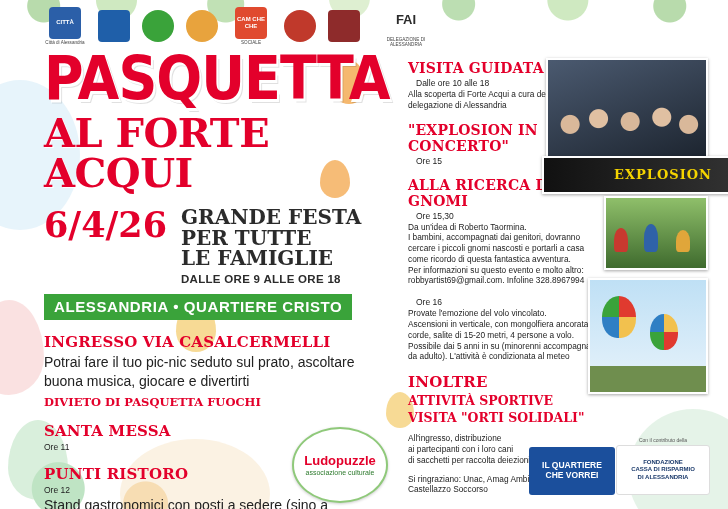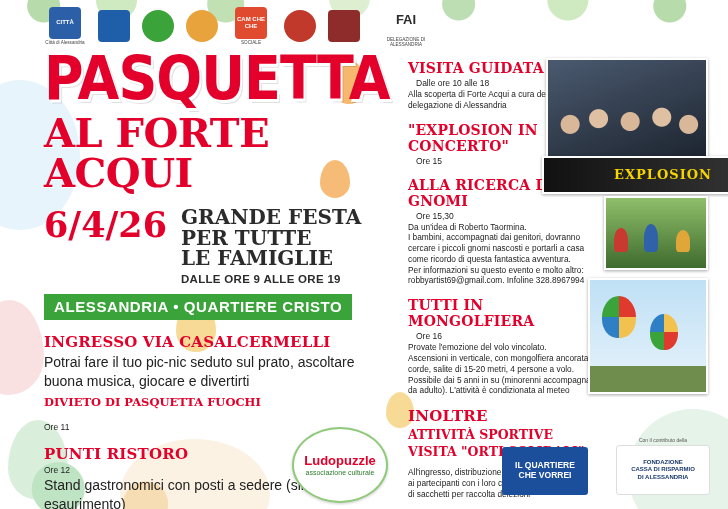--- a/index.html
+++ b/index.html
@@ -105,21 +105,21 @@
   }
   .ph-band{
     position:absolute;left:0;right:0;
   }
   .inoltre h3{font-size:15px;}
   .inoltre .line{
     font-family:"DejaVu Serif", serif;
     color:#e3002b;font-size:12.5px;font-weight:bold;margin:2px 0;
   }
   
-  .footer-logos{position:absolute;right:18px;bottom:14px;display:flex;align-items:flex-end;gap:28px;}
+  .footer-logos{position:absolute;right:18px;bottom:14px;display:flex;align-items:flex-end;gap:1px;}
   .fl-box{display:flex;flex-direction:column;align-items:center;}
   .fl-cap{font-size:5px;color:#555;margin-bottom:2px;}
   .quartiere{
     width:86px;height:48px;background:#1b4f9c;color:#fff;border-radius:3px;
     display:flex;flex-direction:column;align-items:center;justify-content:center;
     font-size:8.5px;font-weight:bold;line-height:1.15;text-align:center;
   }
   .fondazione{
     width:92px;height:48px;background:#fff;border:1px solid #ddd;border-radius:3px;
     display:flex;flex-direction:column;align-items:center;justify-content:center;
@@ -191,33 +191,34 @@
     <h2 class="title2">AL FORTE ACQUI</h2>
 
     <div class="dateblock">
       <div>
         <div class="datenum">6/4/26</div>
       </div>
       <div class="festa">
         <div class="festa-l">GRANDE FESTA</div>
         <div class="festa-l">PER TUTTE</div>
         <div class="festa-l">LE FAMIGLIE</div>
-        <div class="orario">DALLE ORE 9 ALLE ORE 19</div>
+        <div class="orario">DALLE ORE 9 ALLE ORE 18</div>
       </div>
     </div>
 
     <div class="greenbar">ALESSANDRIA • QUARTIERE CRISTO</div>
 
     <div class="sec">
       <h3>INGRESSO VIA CASALCERMELLI</h3>
       <p>Potrai fare il tuo pic-nic seduto sul prato, ascoltare buona musica, giocare e divertirti</p>
       <div class="divieto">DIVIETO DI PASQUETTA FUOCHI</div>
     </div>
 
     <div class="sec">
+      <h3>SANTA MESSA</h3>
       <div class="when">Ore 11</div>
     </div>
 
     <div class="sec">
       <h3>PUNTI RISTORO</h3>
       <div class="when">Ore 12</div>
       <p style="white-space:pre-line;">Stand gastronomici con posti a sedere (sino a esaurimento)
 a cura della Pro Loco Lisondria 1168 e Associazione Alessandria Sud</p>
     </div>
 
@@ -247,21 +248,20 @@
 
     <div class="rsec" style="width:196px;">
       <h3>ALLA RICERCA DEGLI GNOMI</h3>
       <div class="when">Ore 15,30</div>
       <p style="white-space:pre-line;">Da un'idea di Roberto Taormina.
 I bambini, accompagnati dai genitori, dovranno cercare i piccoli gnomi nascosti e portarli a casa come ricordo di questa fantastica avventura.
 Per informazioni su questo evento e molto altro: robbyartist69@gmail.com. Infoline 328.8967994</p>
     </div>
 
     <div class="rsec" style="width:196px;">
-      <h3>TUTTI IN MONGOLFIERA</h3>
       <div class="when">Ore 16</div>
       <p style="white-space:pre-line;">Provate l'emozione del volo vincolato.
 Ascensioni in verticale, con mongolfiera ancorata a 4 corde, salite di 15-20 metri, 4 persone a volo.
 Possibile dai 5 anni in su (minorenni accompagnati da adulto). L'attività è condizionata al meteo</p>
     </div>
 
     <div class="rsec inoltre">
       <h3>INOLTRE</h3>
       <div class="line">ATTIVITÀ SPORTIVE</div>
       <div class="line">VISITA "ORTI SOLIDALI"</div>

